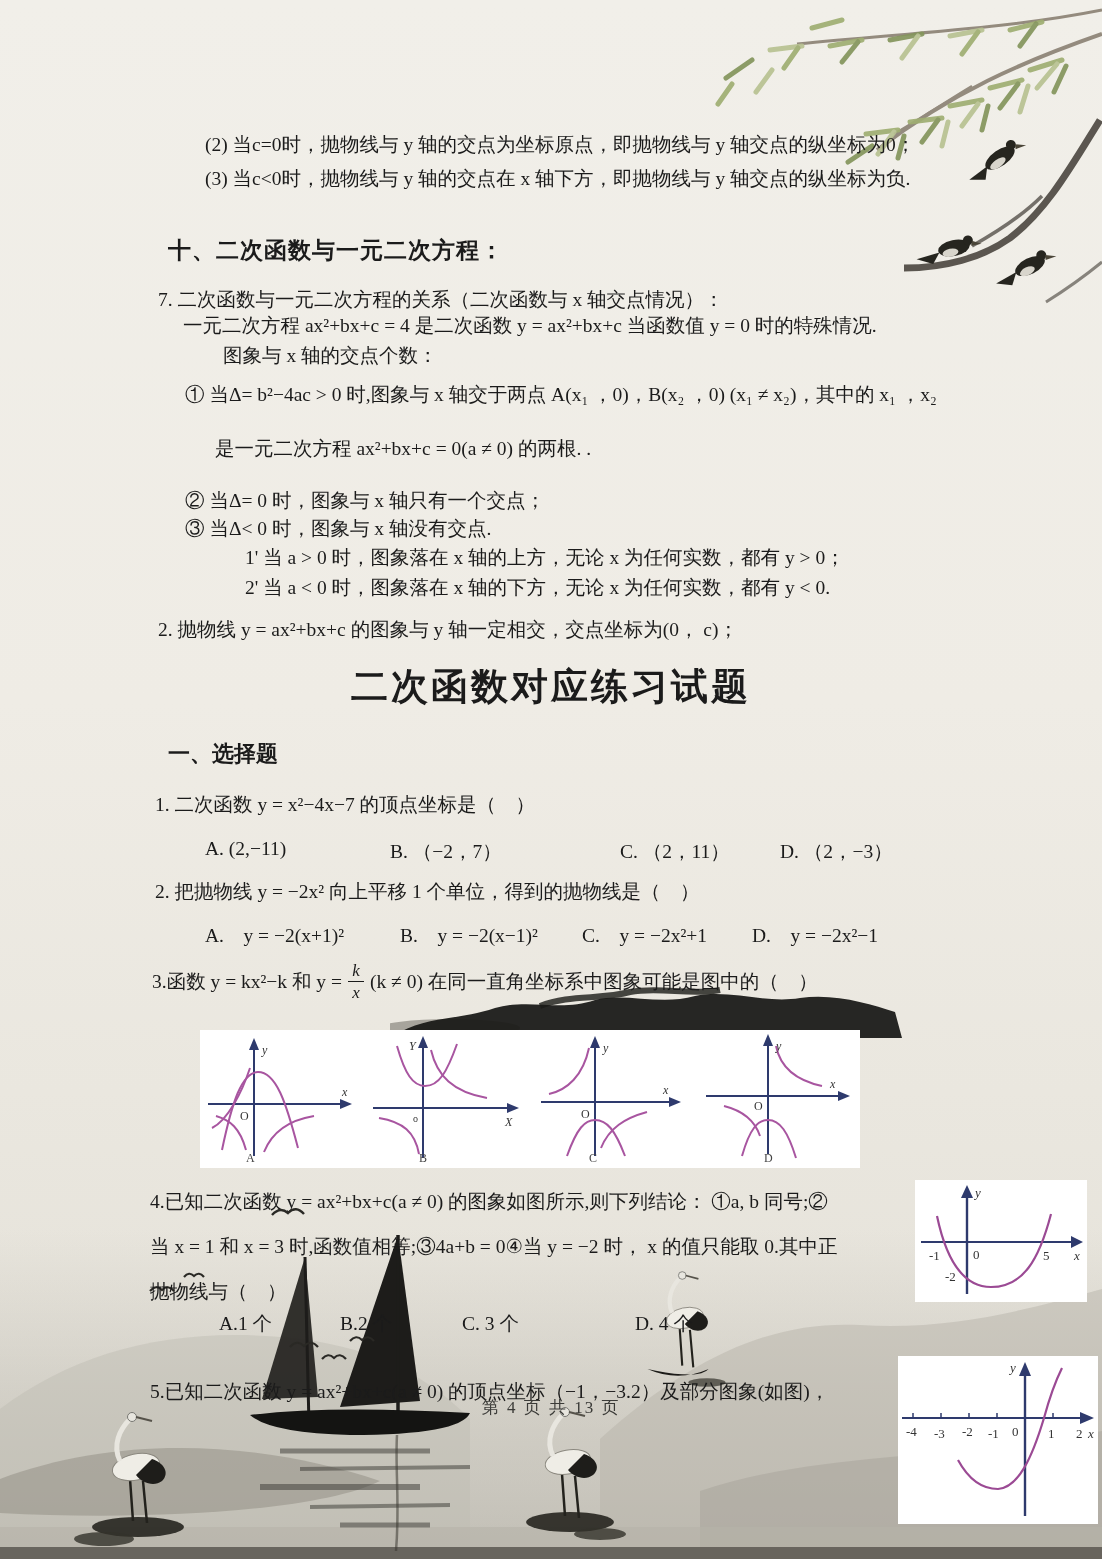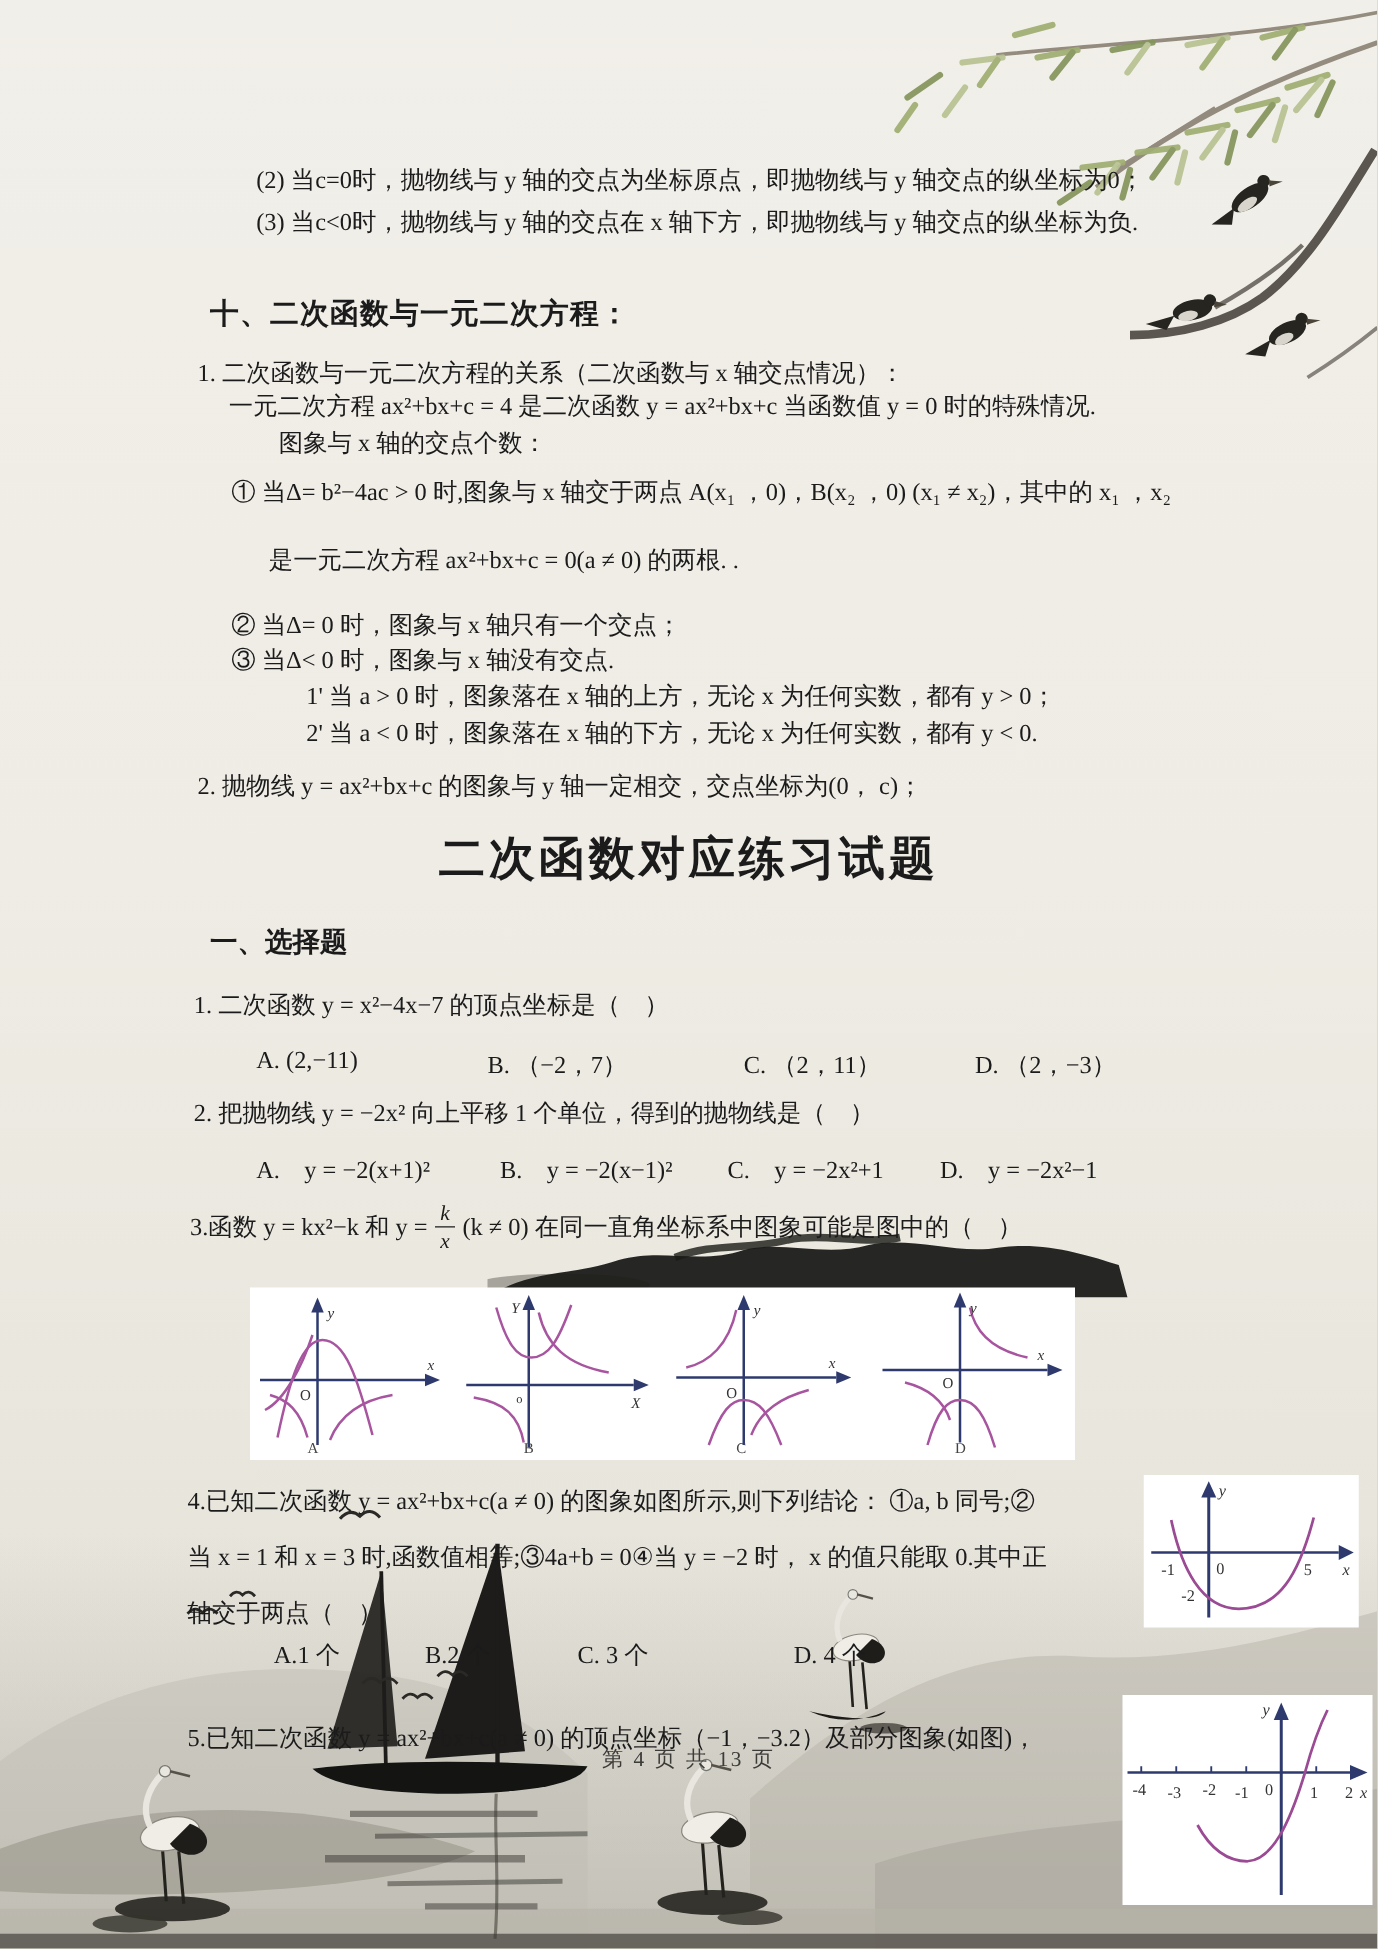--- a/index.html
+++ b/index.html
@@ -101,38 +101,38 @@
           <path d="M16,-10 l11,2 l-11,3 z" fill="#4a4538"></path>
         </g>
       </g>
     </svg>
   </div>
 
   <div class="t" style="left:205px;top:133px;">(2) 当c=0时，抛物线与 y 轴的交点为坐标原点，即抛物线与 y 轴交点的纵坐标为0；</div>
   <div class="t" style="left:205px;top:167px;">(3) 当c&lt;0时，抛物线与 y 轴的交点在 x 轴下方，即抛物线与 y 轴交点的纵坐标为负.</div>
 
   <div class="t hd" style="left:168px;top:236px;">十、二次函数与一元二次方程：</div>
-  <div class="t" style="left:158px;top:288px;">1. 二次函数与一元二次方程的关系（二次函数与 x 轴交点情况）：</div>
+  <div class="t" style="left:158px;top:288px;">7. 二次函数与一元二次方程的关系（二次函数与 x 轴交点情况）：</div>
   <div class="t" style="left:183px;top:314px;">一元二次方程 ax²+bx+c = 4 是二次函数 y = ax²+bx+c 当函数值 y = 0 时的特殊情况.</div>
   <div class="t" style="left:183px;top:344px;margin-left:40px;">图象与 x 轴的交点个数：</div>
   <div class="t" style="left:185px;top:383px;">① 当Δ= b²−4ac &gt; 0 时,图象与 x 轴交于两点 A(x₁ ，0)，B(x₂ ，0) (x₁ ≠ x₂)，其中的 x₁ ，x₂</div>
   <div class="t" style="left:215px;top:437px;">是一元二次方程 ax²+bx+c = 0(a ≠ 0) 的两根.  .</div>
   <div class="t" style="left:185px;top:489px;">② 当Δ= 0 时，图象与 x 轴只有一个交点；</div>
   <div class="t" style="left:185px;top:517px;">③ 当Δ&lt; 0 时，图象与 x 轴没有交点.</div>
   <div class="t" style="left:245px;top:546px;">1'  当 a &gt; 0 时，图象落在 x 轴的上方，无论 x 为任何实数，都有 y &gt; 0；</div>
   <div class="t" style="left:245px;top:576px;">2'  当 a &lt; 0 时，图象落在 x 轴的下方，无论 x 为任何实数，都有 y &lt; 0.</div>
   <div class="t" style="left:158px;top:618px;">2. 抛物线 y = ax²+bx+c 的图象与 y 轴一定相交，交点坐标为(0， c)；</div>
 
   <div class="bigtitle" style="top:662px;">二次函数对应练习试题</div>
   <div class="t sechd" style="left:168px;top:740px;">一、选择题</div>
 
   <div class="t" style="left:155px;top:793px;">1. 二次函数 y = x²−4x−7 的顶点坐标是（　）</div>
   <span class="opt" style="left:205px;top:838px;">A. (2,−11)</span>
   <span class="opt" style="left:390px;top:838px;">B. （−2，7）</span>
-  <span class="opt" style="left:595px;top:838px;">C. （2，11）</span>
+  <span class="opt" style="left:620px;top:838px;">C. （2，11）</span>
   <span class="opt" style="left:780px;top:838px;">D. （2，−3）</span>
 
   <div class="t" style="left:155px;top:880px;">2. 把抛物线 y = −2x² 向上平移 1 个单位，得到的抛物线是（　）</div>
   <span class="opt" style="left:205px;top:922px;">A.　y = −2(x+1)²</span>
   <span class="opt" style="left:400px;top:922px;">B.　y = −2(x−1)²</span>
   <span class="opt" style="left:582px;top:922px;">C.　y = −2x²+1</span>
   <span class="opt" style="left:752px;top:922px;">D.　y = −2x²−1</span>
 
   <div class="fracline" style="left:152px;top:962px;">
     <span>3.函数 y = kx²−k 和 y =</span>
@@ -209,21 +209,21 @@
         <text class="axis-txt" x="78" y="18">y</text>
         <text class="axis-txt" x="132" y="56">x</text>
         <text class="orig-txt" x="56" y="78">O</text>
         <text class="pl-lab" x="66" y="130">D</text>
       </svg>
     </div>
   </div>
 
   <div class="t" style="left:150px;top:1190px;">4.已知二次函数 y = ax²+bx+c(a ≠ 0) 的图象如图所示,则下列结论： ①a, b 同号;②</div>
   <div class="t" style="left:150px;top:1235px;">当 x = 1 和 x = 3 时,函数值相等;③4a+b = 0④当 y = −2 时， x 的值只能取 0.其中正</div>
-  <div class="t" style="left:150px;top:1280px;">轴交于两点（　）</div>
+  <div class="t" style="left:150px;top:1280px;">抛物线与（　）</div>
   <span class="opt" style="left:219px;top:1310px;">A.1 个</span>
   <span class="opt" style="left:340px;top:1310px;">B.2 个</span>
   <span class="opt" style="left:462px;top:1310px;">C.  3 个</span>
   <span class="opt" style="left:635px;top:1310px;">D.  4 个</span>
 
   <div class="figbox" style="left:915px;top:1180px;width:172px;height:122px;">
     <svg width="172" height="122" viewBox="0 0 172 122">
       <line x1="6" y1="62" x2="156" y2="62" stroke="#2e3a6d" stroke-width="2"></line>
       <polygon points="156,56 168,62 156,68" fill="#2e3a6d"></polygon>
       <line x1="52" y1="114" x2="52" y2="16" stroke="#2e3a6d" stroke-width="2.4"></line>

